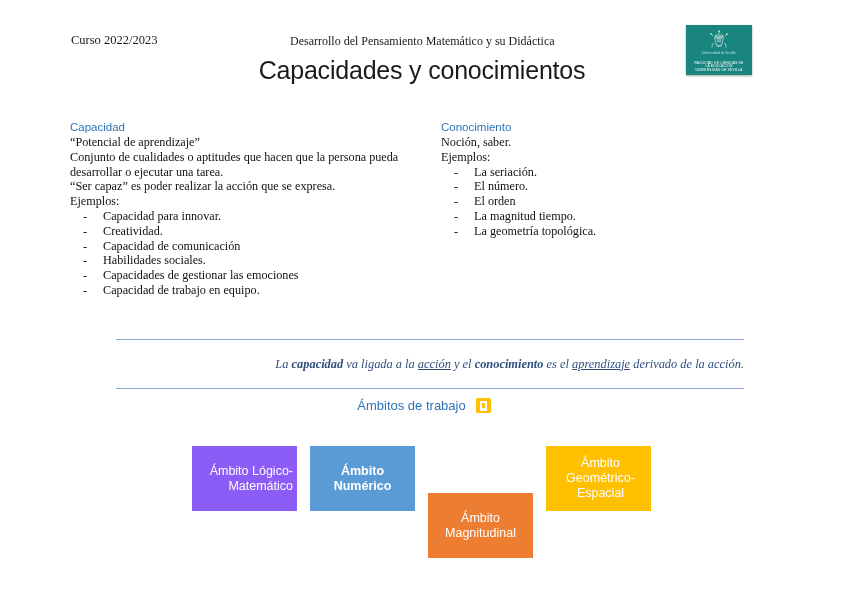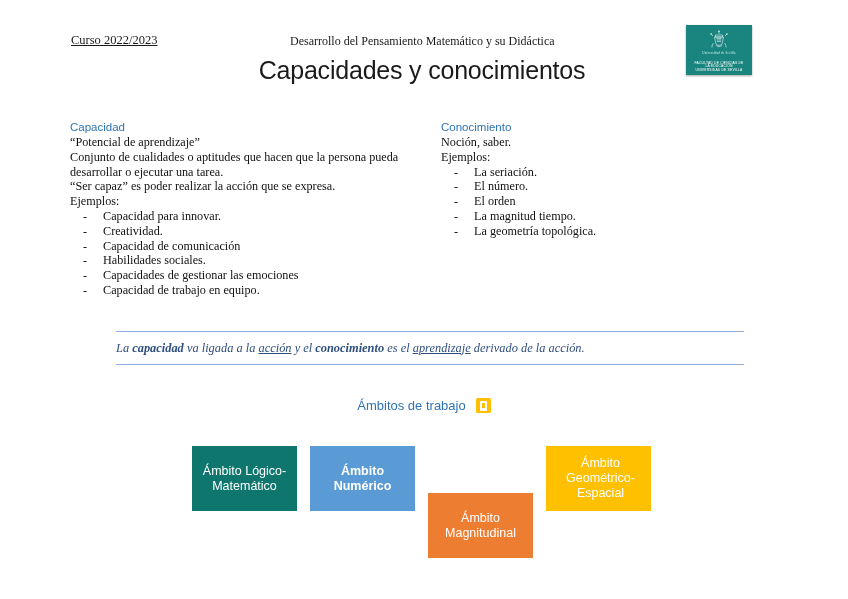--- a/index.html
+++ b/index.html
@@ -24,21 +24,20 @@
 
   
   .course-label {
     position: absolute;
     left: 71px;
     top: 33px;
     font-family: "Liberation Serif", serif;
     font-size: 12.5px;
     color: #1a1a1a;
     white-space: nowrap;
-    text-decoration: underline;
   }
 
   .subject-label {
     position: absolute;
     left: 290px;
     top: 34px;
     font-family: "Liberation Serif", serif;
     font-size: 12px;
     color: #1a1a1a;
     white-space: nowrap;
@@ -151,29 +150,29 @@
   .bullets li .dash {
     position: absolute;
     left: 13px;
     top: 0;
   }
 
   
   .quote-band {
     position: absolute;
     left: 116px;
-    top: 331px;
+    top: 339px;
     width: 628px;
     border-top: 1.1px solid #8faadc;
     border-bottom: 1.1px solid #8faadc;
-    height: 34px;
+    height: 50px;
     box-sizing: border-box;
     display: flex;
     align-items: center;
-    justify-content: flex-start;
+    justify-content: flex-end;
   }
   .quote-text {
     font-family: "Liberation Serif", serif;
     font-style: italic;
     font-size: 12.4px;
     color: #2f4f7f;
     white-space: nowrap;
   }
   .quote-text b { font-weight: 700; }
   .quote-text u { text-decoration: underline; }
@@ -313,19 +312,19 @@
   </div>
 
   <div class="ambitos-label-row">
     <span class="ambitos-label">Ámbitos de trabajo</span>
     <span class="ambitos-icon" style="background: rgb(255, 192, 0);">
         <span class="ambitos-icon-inner"></span>
       </span>
   </div>
 
   <div class="boxes">
-    <div class="box" style="background: #0f766e;">Ámbito Lógico-Matemático</div>
+    <div class="box" style="background: #8b5cf6; text-align: right;">Ámbito Lógico-Matemático</div>
     <div class="box" style="background: rgb(91, 155, 213); font-weight: bold;">Ámbito Numérico</div>
     <div class="box" style="background: rgb(237, 125, 49); margin-top: 47px;">Ámbito Magnitudinal</div>
     <div class="box" style="background: rgb(255, 192, 0); padding-left: 8px;">Ámbito Geométrico-Espacial</div>
   </div>
 
 </div>
 
 </body></html>

